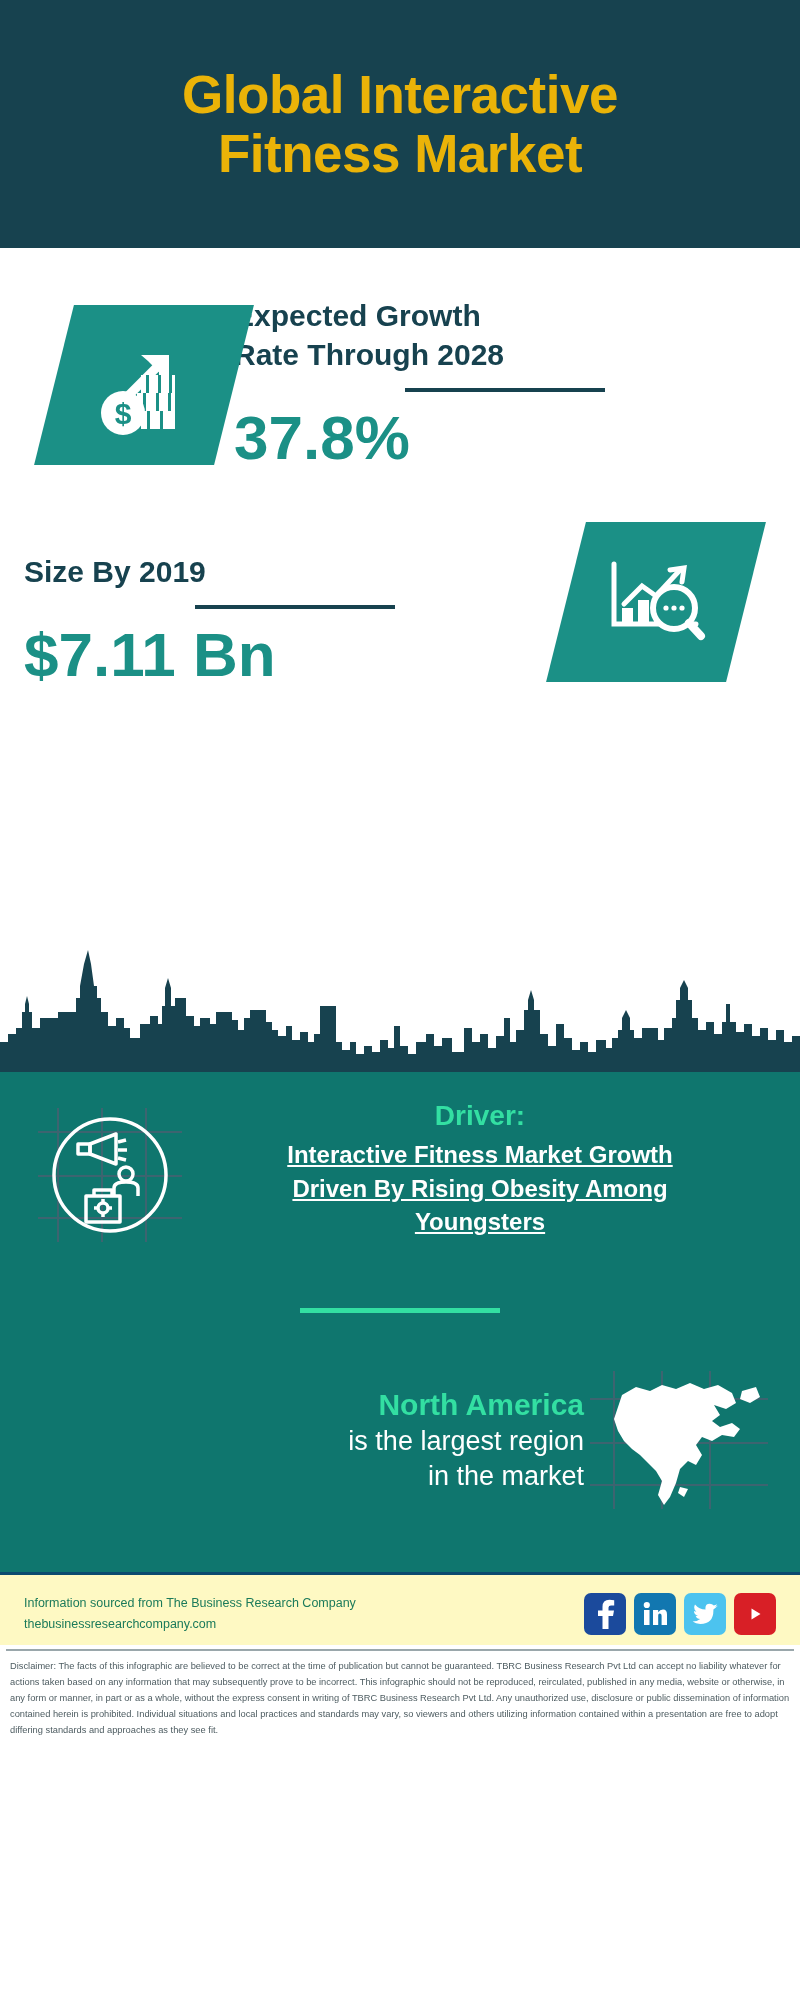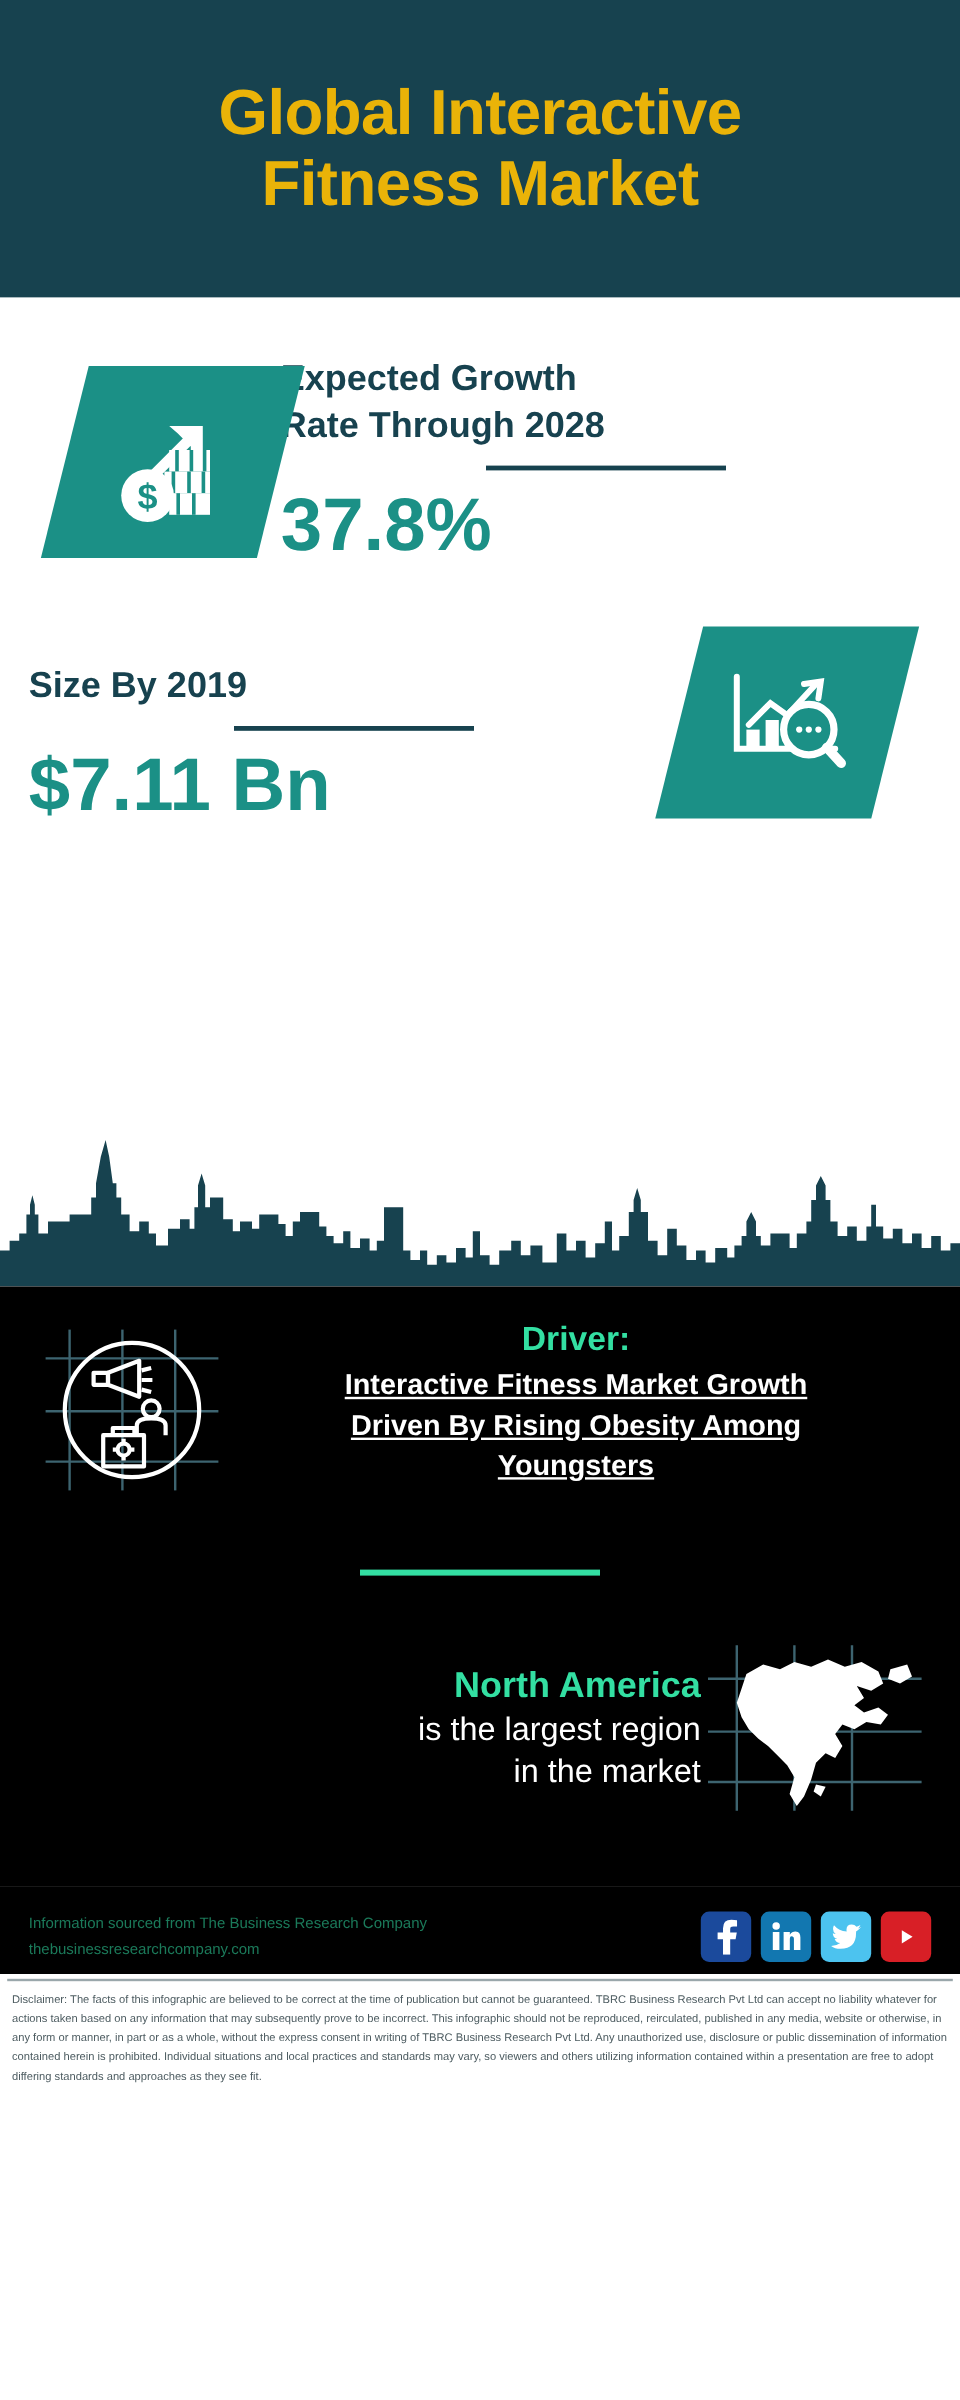--- a/index.html
+++ b/index.html
@@ -69,21 +69,21 @@
   .row1 .para { margin-left:54px; }
   .row1 .stat-text { padding-right:24px; }
   .row2 .para { margin-right:54px; }
   .row2 .stat-text { padding-left:24px; }
 
   
   .skyline { display:block; width:800px; height:130px; margin-top:-6px; }
 
   
   .dark-panel {
-    background:#000000;
+    background:#0f766e;
     position:relative;
     padding:18px 0 40px 0;
     min-height:500px;
   }
 
   .driver-block {
     display:flex; align-items:flex-start;
     padding:10px 30px 0 30px;
   }
   .driver-icon { flex:0 0 160px; position:relative; height:150px; }
@@ -114,22 +114,22 @@
   }
   .region-sub {
     color:#ffffff;
     font-size:27px;
     line-height:1.3;
   }
   .region-map { flex:0 0 190px; height:150px; position:relative; }
 
   
   .footer {
-    background:#000000;
-    border-top:3px solid #000000;
+    background:#fef9c3;
+    border-top:3px solid #0c4a6e;
     padding:18px 24px 10px 24px;
     display:flex; align-items:center; gap:10px;
   }
   .footer-src { flex:1 1 auto; }
   .footer-src div {
     color:#1b7a5a;
     font-size:12.5px;
     line-height:1.65;
   }
   .social { display:flex; gap:8px; flex:0 0 auto; }

